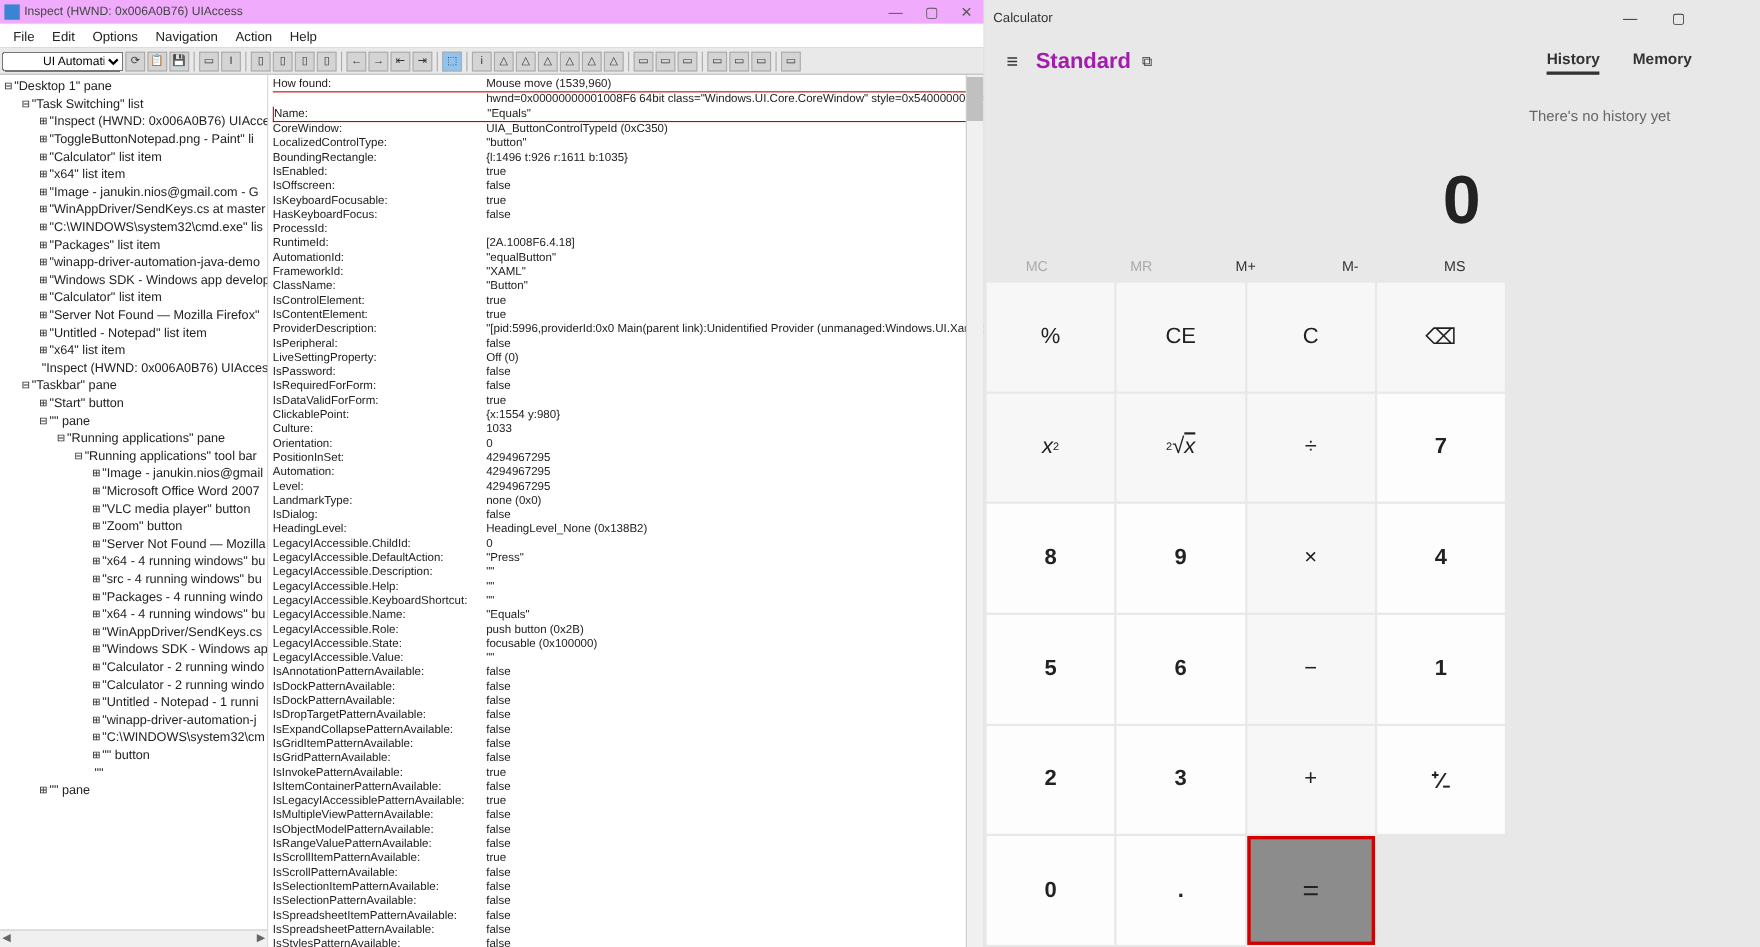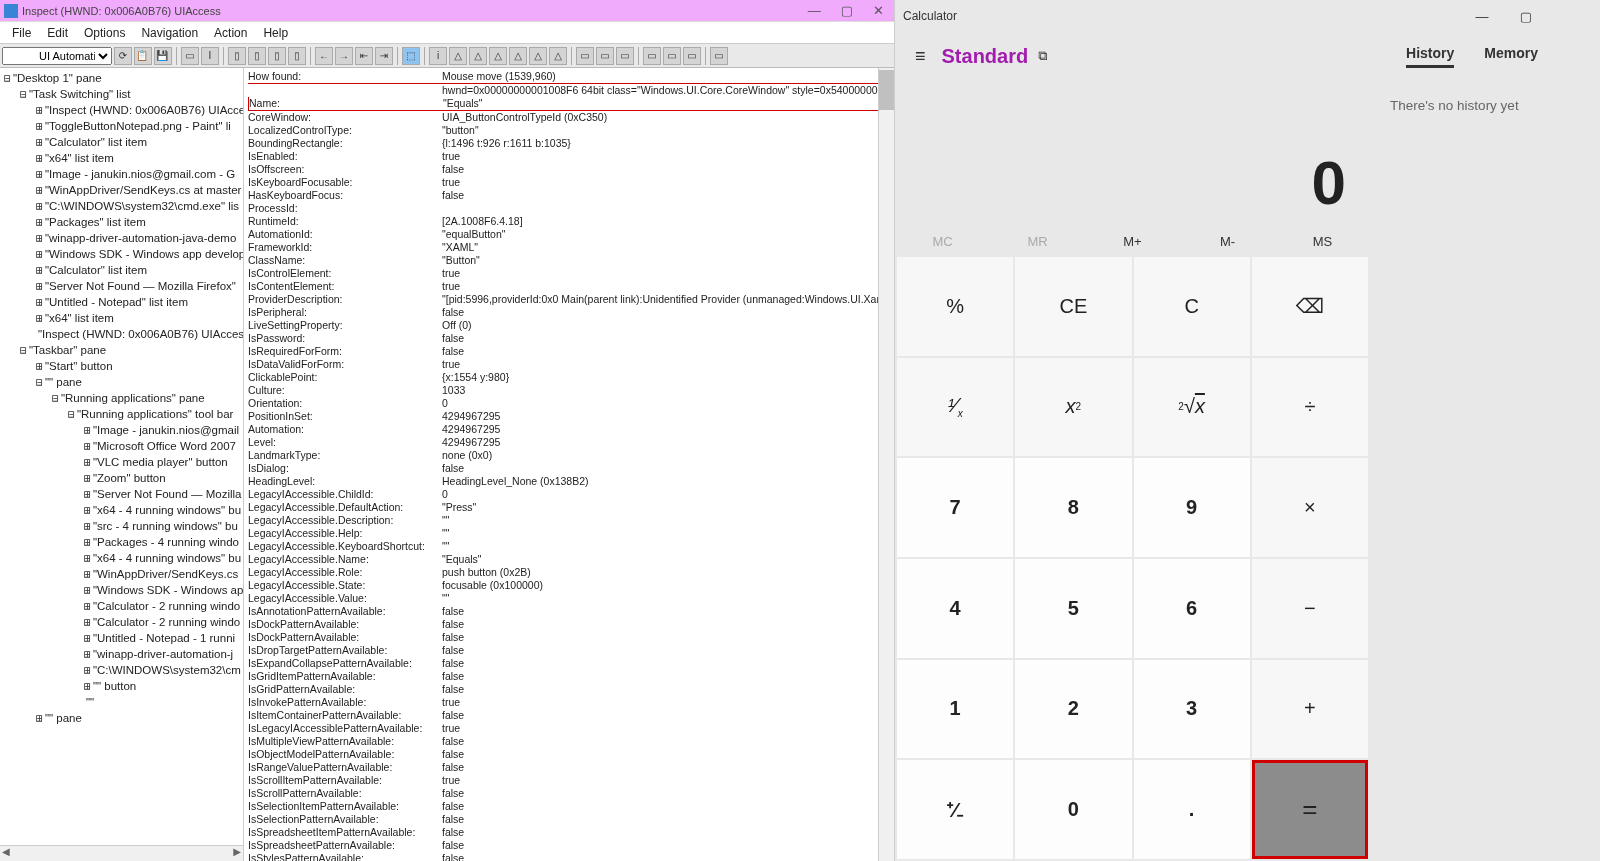--- a/index.html
+++ b/index.html
@@ -448,23 +448,20 @@
         <span>M-</span>
         <span>MS</span>
       </div>
       <div class="btn-grid">
         <div class="cbtn op">%</div>
         <div class="cbtn op">CE</div>
         <div class="cbtn op">C</div>
         <div class="cbtn op">⌫</div>
 
         <div class="cbtn op">
-            <span style="font-style:italic">¹⁄<sub style="font-size:10px">x</sub></span>
-          </div>
-        <div class="cbtn op">
             <span style="font-style:italic">x</span>
             <span class="sup">2</span>
           </div>
         <div class="cbtn op"><span class="sup">2</span>√<span style="font-style:italic;text-decoration:overline">x</span></div>
         <div class="cbtn op">÷</div>
 
         <div class="cbtn num">7</div>
         <div class="cbtn num">8</div>
         <div class="cbtn num">9</div>
         <div class="cbtn op">×</div>

